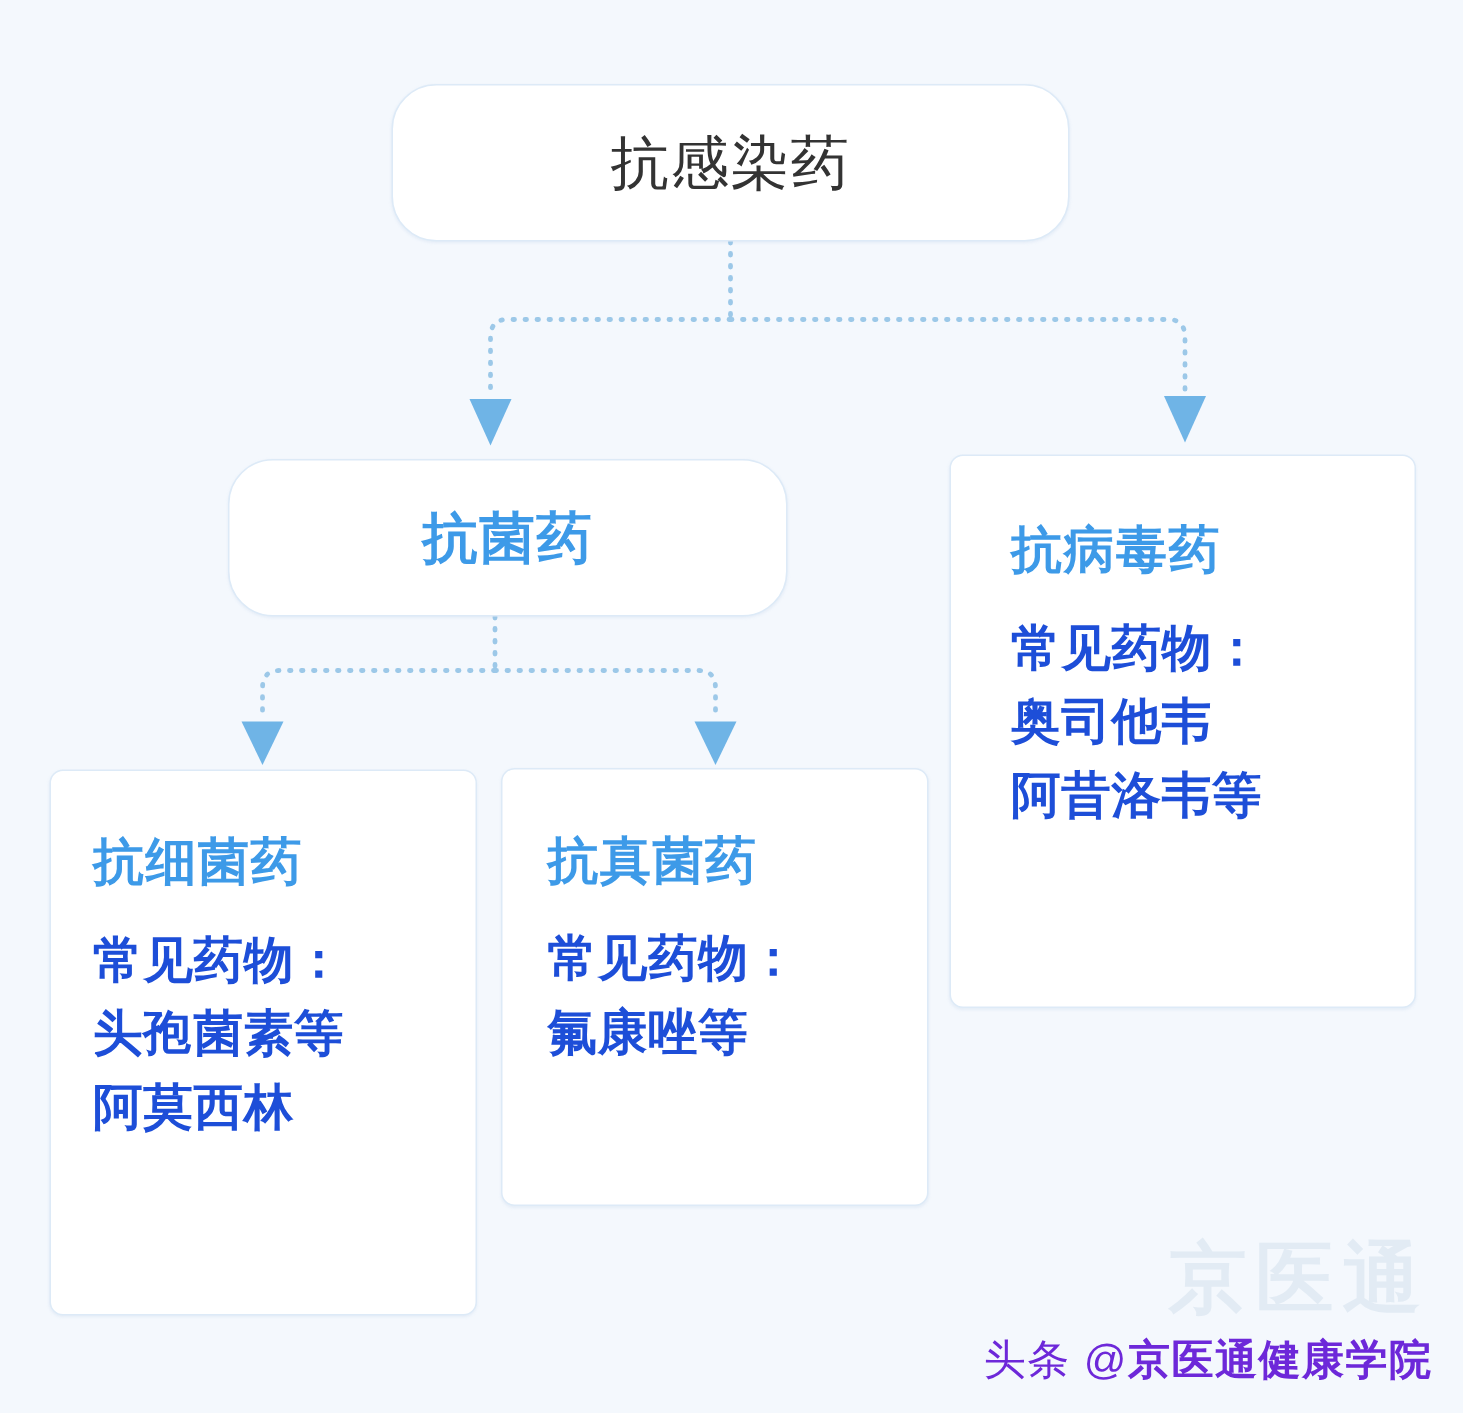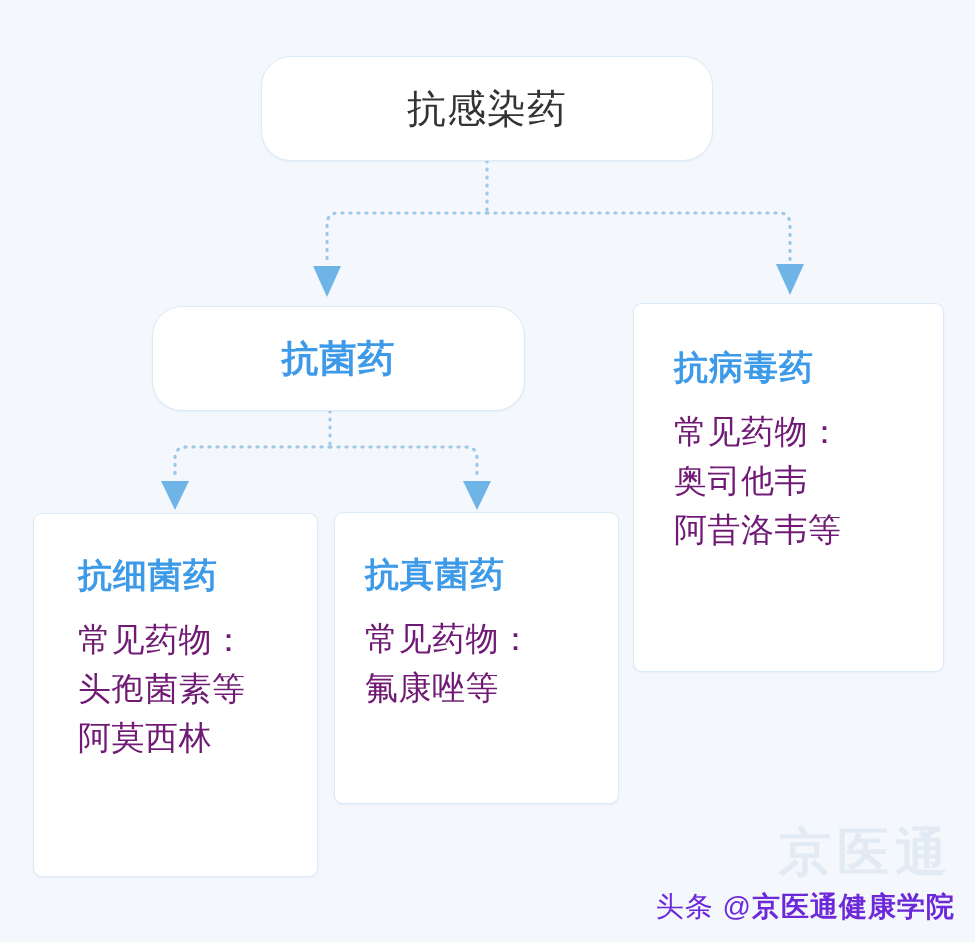--- a/index.html
+++ b/index.html
@@ -88,21 +88,21 @@
     height: 369px;
     padding: 44px 0 12px 40px;
   }
 
   
   #node-antibacterial {
     left: 33px;
     top: 513px;
     width: 285px;
     height: 364px;
-    padding: 42px 0 0 44px;
+    padding: 42px 0 0 28px;
   }
 
   
   #node-antifungal {
     left: 334px;
     top: 512px;
     width: 285px;
     height: 292px;
     padding: 42px 0 0 30px;
   }
@@ -110,24 +110,25 @@
   .leaf-title {
     font-size: 34px;
     color: #3d9ae8;
     font-weight: bold;
     line-height: 1.12;
     letter-spacing: 1px;
     margin-bottom: 22px;
   }
   .leaf-line {
     font-size: 33px;
-    color: #701a75;
+    color: #1d4ed8;
     line-height: 1.48;
     letter-spacing: 0.5px;
     white-space: nowrap;
+    font-weight: bold;
   }
 
   
   #watermark-logo {
     position: absolute;
     right: 22px;
     bottom: 54px;
     font-size: 52px;
     font-weight: bold;
     color: #e2ebf4;

